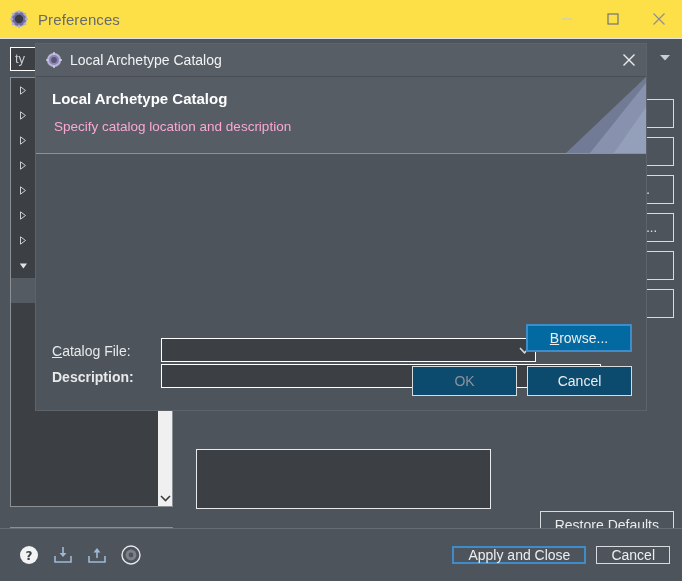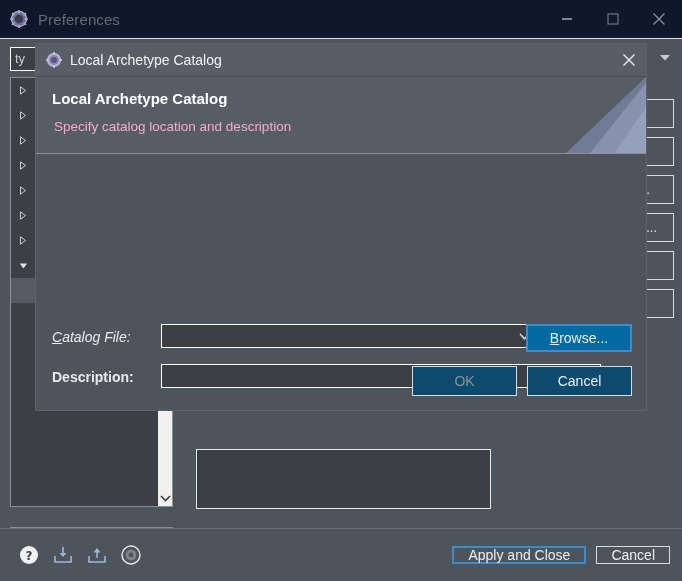--- a/index.html
+++ b/index.html
@@ -13,21 +13,21 @@
   body { position: relative; }
 
   
   #prefs-window {
     position: absolute; left: 0; top: 0; width: 682px; height: 581px;
     background: #4e545c;
     display: flex; flex-direction: column;
   }
 
   #prefs-titlebar {
-    height: 38px; background: #0f172a;
+    height: 38px; background: #fde047;
     display: flex; align-items: center;
     border-bottom: 1px solid #e2e2e2;
     flex: 0 0 38px;
   }
   #prefs-titlebar .app-icon {
     width: 18px; height: 18px; margin-left: 10px; margin-right: 10px;
     position: relative; flex: 0 0 auto;
   }
   .gear-glyph {
     width: 100%; height: 100%; display: block;
@@ -408,20 +408,23 @@
         <div class="side-btn"></div>
         <div class="side-btn"></div>
         <div class="side-btn">...</div>
         <div class="side-btn">g...</div>
         <div class="side-btn"></div>
         <div class="side-btn"></div>
       </div>
     </div>
 
     <div id="pref-btn-row">
+      <div class="pref-btn">
+        <span>Restore <span class="mnemonic">D</span>efaults</span>
+      </div>
     </div>
 
     <div id="prefs-bottombar">
       <div id="bottom-icons">
         <span class="bar-icon">
           <svg width="22" height="22" viewBox="0 0 22 22">
             <circle cx="11" cy="11" r="9" fill="#f2f3f4"></circle>
             <text x="11" y="15.5" font-size="12" font-weight="bold" text-anchor="middle" fill="#3a3f45" font-family="DejaVu Sans">?</text>
           </svg>
         </span>
@@ -488,21 +491,21 @@
         <path d="M90 6 L90 76 L34 76 Z" fill="#8d97b4" opacity="0.8"></path>
         <path d="M90 30 L90 76 L58 76 Z" fill="#97a1bc" opacity="0.85"></path>
       </svg>
     </div>
     <div id="dialog-header-title">Local Archetype Catalog</div>
     <div id="dialog-header-sub">Specify catalog location and description</div>
   </div>
 
   <div id="dialog-body">
 
-    <div class="field-row" style="left:16px; top:170px; width:580px; height:26px;font-style:italic;">
+    <div class="field-row" style="left:16px; top:184px; width:580px; height:26px;">
       <span class="field-label">
         <span class="mnemonic">C</span>atalog File:
       </span>
       <span class="combo-wrap">
         <span class="combo-input"></span>
         <span class="combo-arrow">
           <svg width="11" height="7" viewBox="0 0 11 7">
               <path d="M1 1 L5.5 5.8 L10 1" fill="none" stroke="#d6d9dc" stroke-width="1.5"></path>
             </svg>
         </span>

